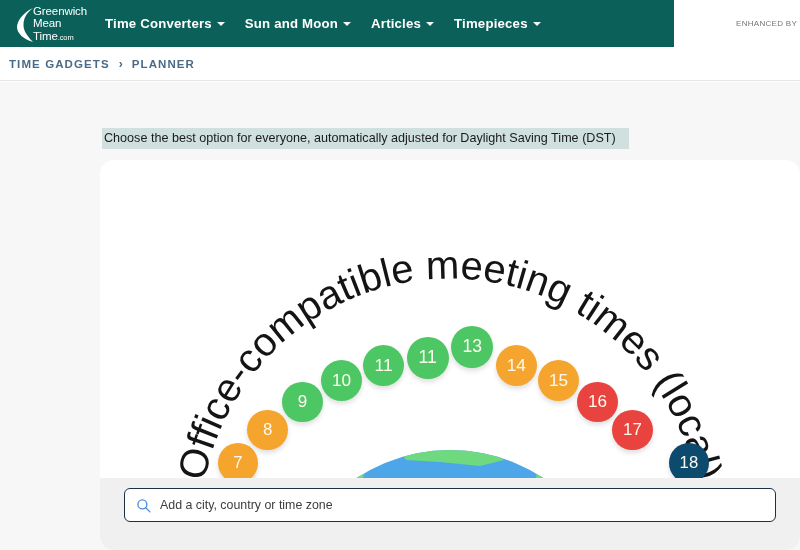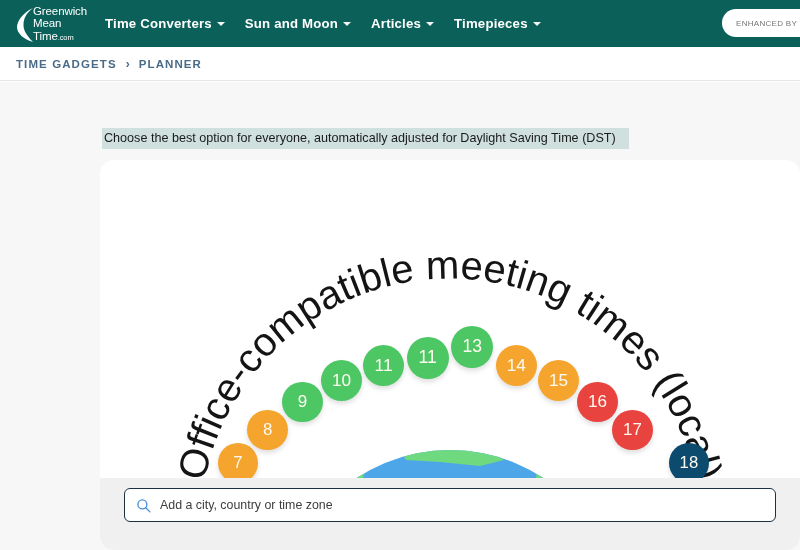--- a/index.html
+++ b/index.html
@@ -8,21 +8,21 @@
     width: 800px; height: 550px;
     background: #ffffff;
     font-family: "Liberation Sans", sans-serif;
     overflow: hidden;
     position: relative;
   }
 
   
   .navbar {
     position: absolute; left:0; top:0;
-    width: 800px; height: 47px;
+    width: 674px; height: 47px;
     background: #0b6159;
     display: flex; align-items: center;
   }
   .logo {
     position: absolute; left: 17px; top: 2px;
     width: 78px; height: 44px;
     display: flex; align-items: center;
   }
   .logo-crescent {
     position: absolute; left: 0px; top: 6px;
@@ -80,21 +80,21 @@
     white-space: nowrap;
   }
 
   
   .breadcrumb-bar {
     position: absolute; left:0; top: 47px;
     width: 800px; height: 34px;
     background: #ffffff;
     border-bottom: 1px solid #e6e6e6;
     display: flex; align-items: center;
-    padding-left: 16px;
+    padding-left: 9px;
   }
   .crumb {
     color: #4a6b87;
     font-size: 11.5px;
     font-weight: bold;
     letter-spacing: 1.1px;
     white-space: nowrap;
     cursor: pointer;
   }
   .crumb-sep {

